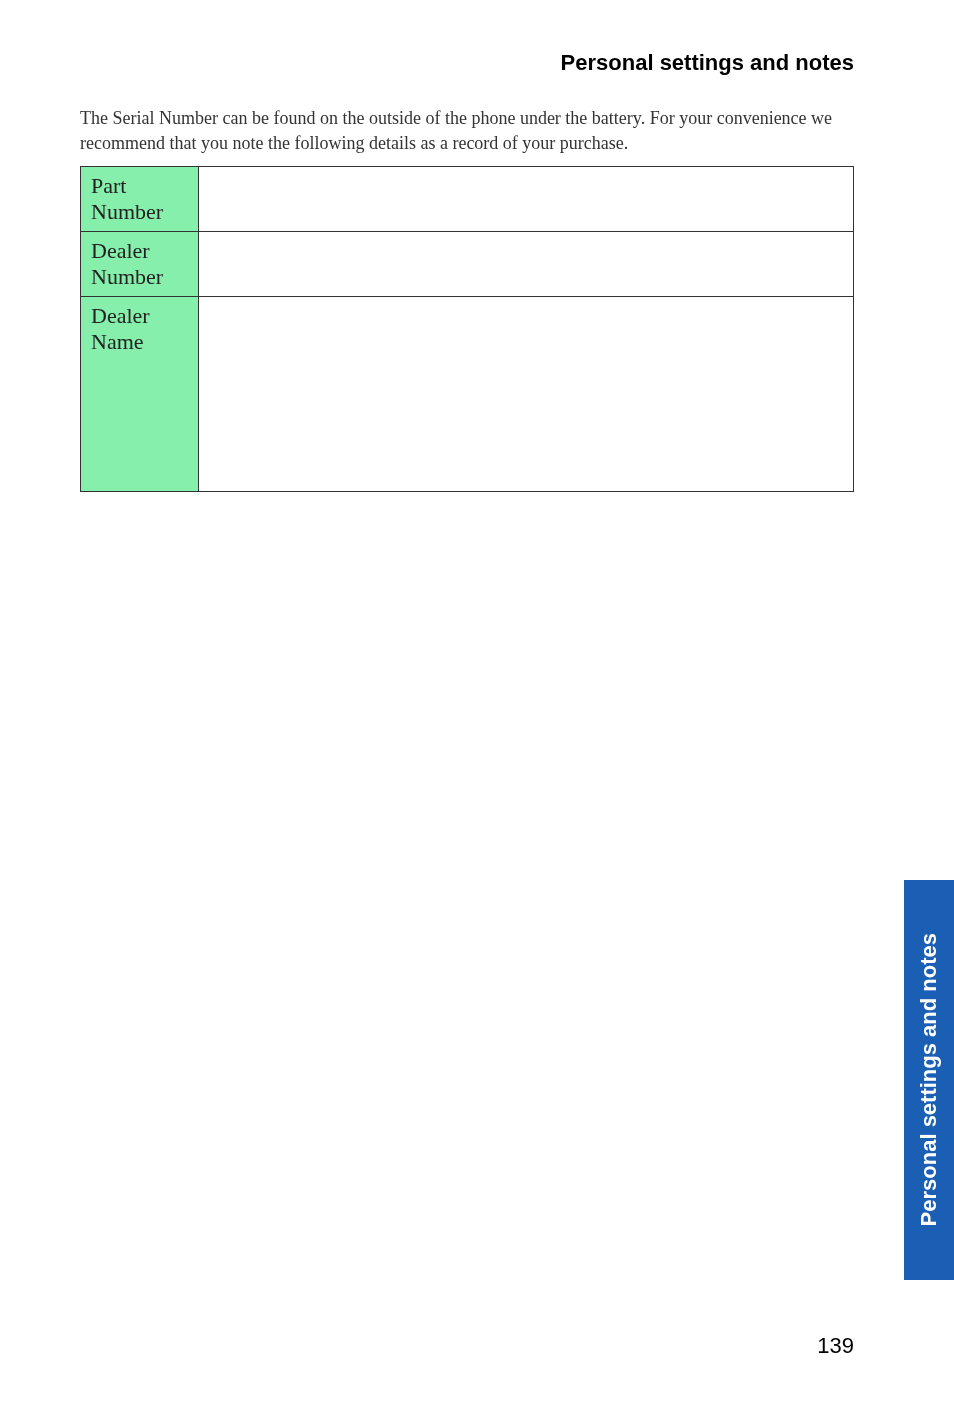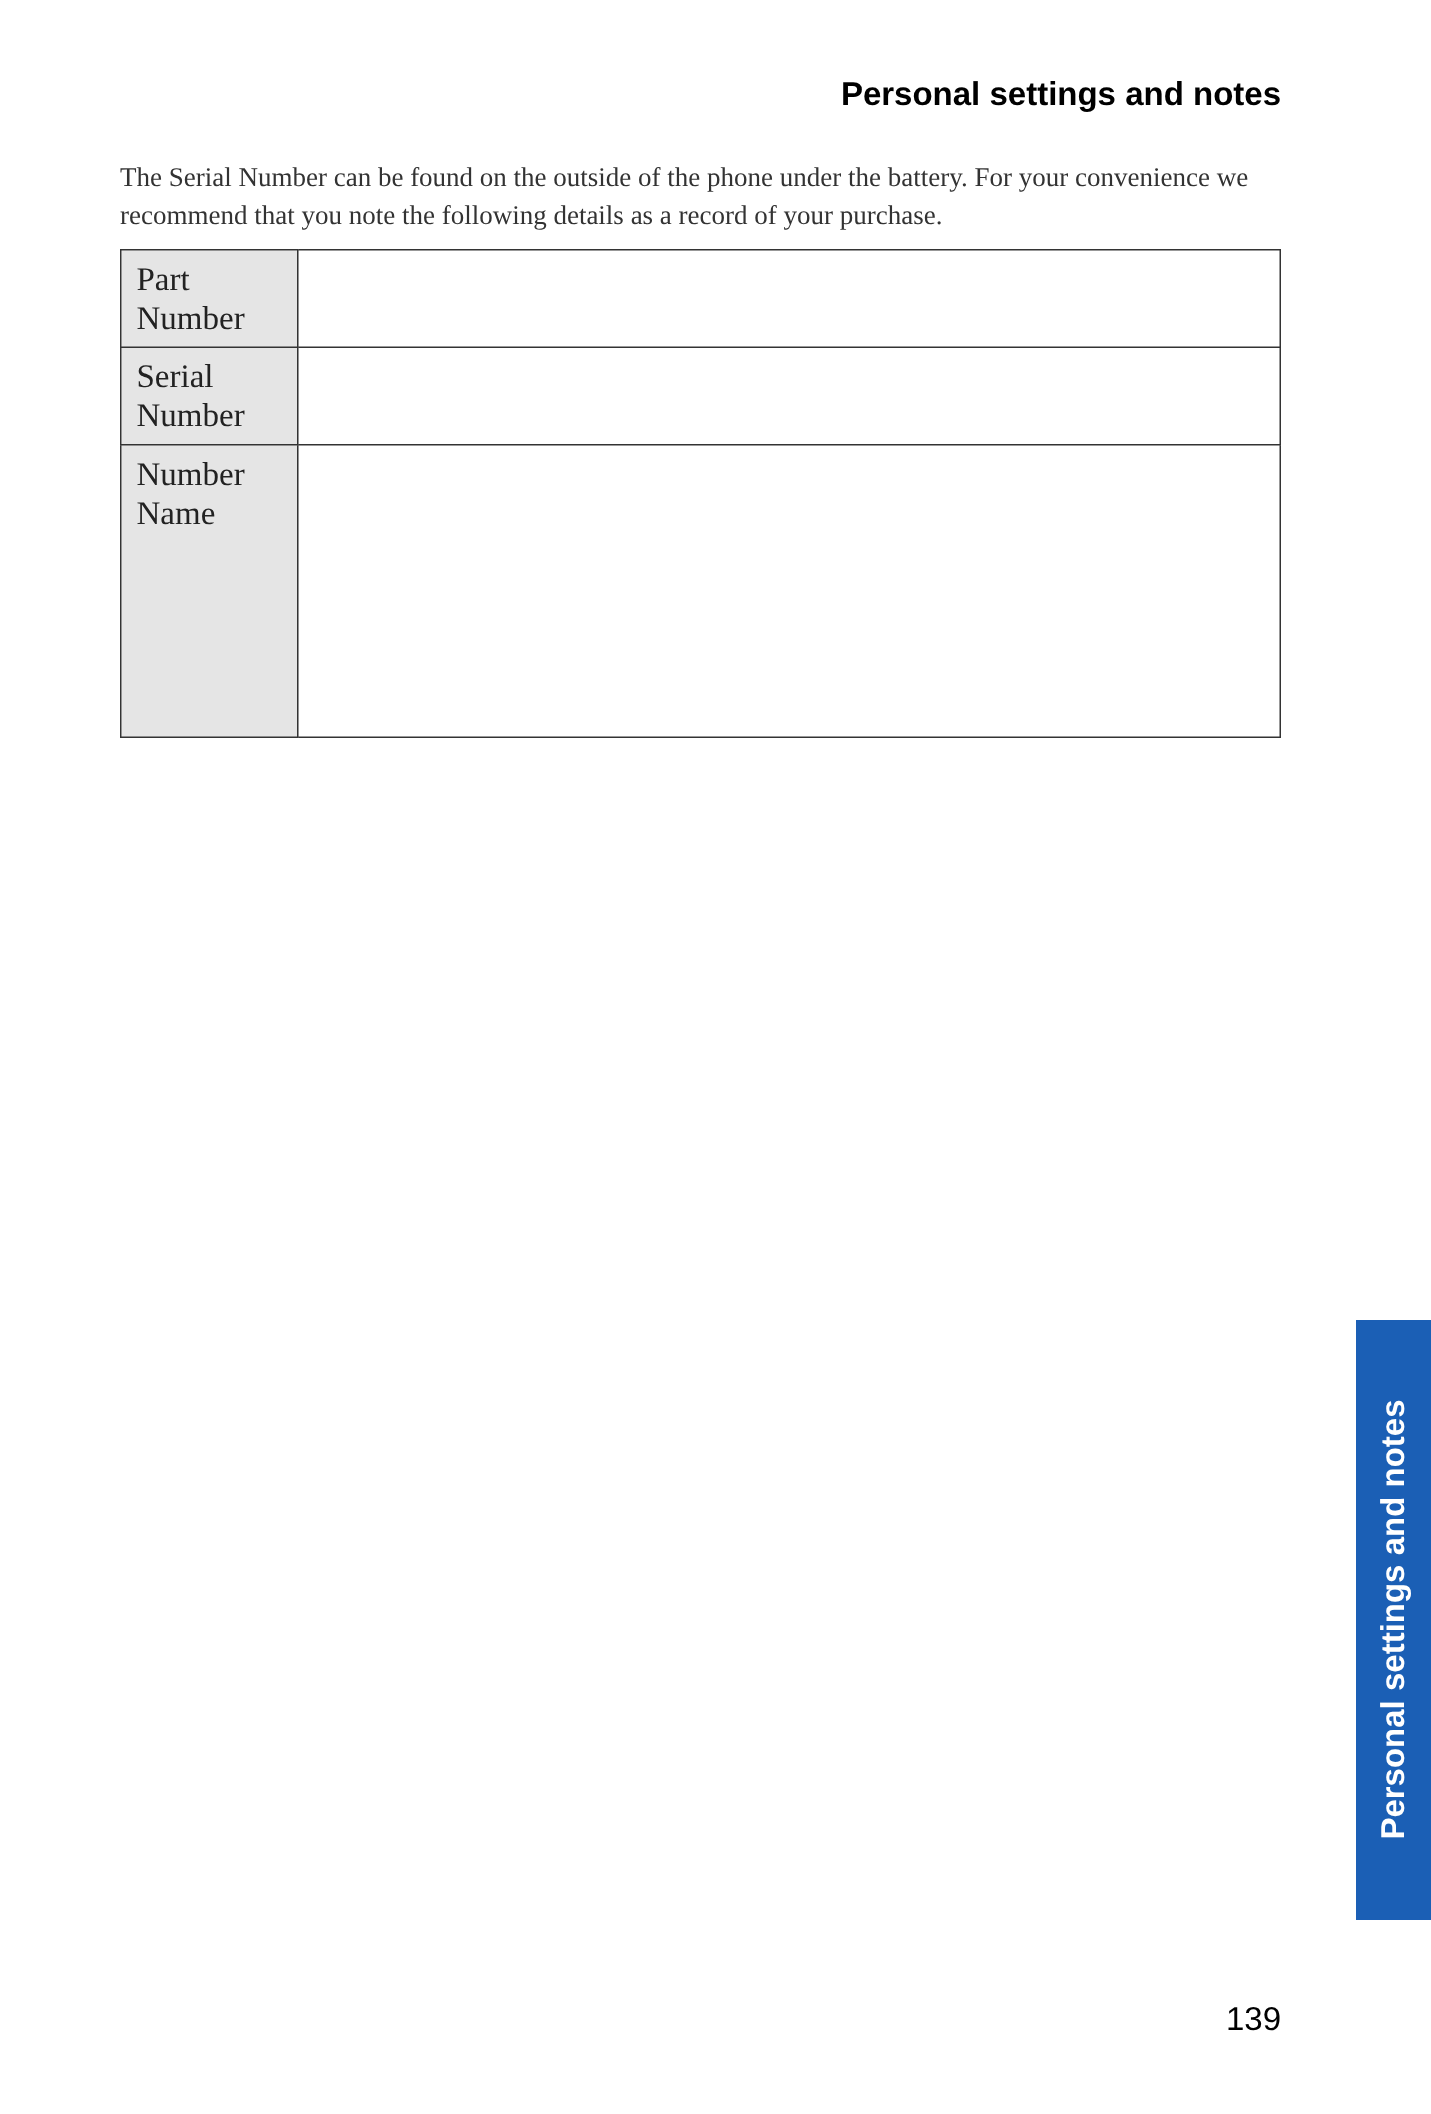--- a/index.html
+++ b/index.html
@@ -36,21 +36,21 @@
       border-collapse: collapse;
     }
     td {
       border: 1px solid #333;
       padding: 6px 10px;
       vertical-align: top;
       font-size: 22px;
       color: #222;
     }
     td.label-cell {
-      background: #e5e5e5;
+      background: #86efac;
       width: 118px;
     }
     tr.row-normal td {
       height: 60px;
     }
     tr.row-tall td {
       height: 195px;
     }
     .side-tab {
       position: absolute;
@@ -91,25 +91,25 @@
 <div class="content">
   <p class="intro-text">The Serial Number can be found on the outside of the phone under the battery. For your convenience we recommend that you note the following details as a record of your purchase.</p>
 
   <table>
     <tbody>
       <tr class="row-normal">
         <td class="label-cell">Part Number</td>
         <td></td>
       </tr>
       <tr class="row-normal">
-        <td class="label-cell">Serial Number</td>
+        <td class="label-cell">Dealer Number</td>
         <td></td>
       </tr>
       <tr class="row-tall">
-        <td class="label-cell">Number Name</td>
+        <td class="label-cell">Dealer Name</td>
         <td></td>
       </tr>
     </tbody>
   </table>
 </div>
 
 <div class="side-tab">
   <span>Personal settings and notes</span>
 </div>
 

